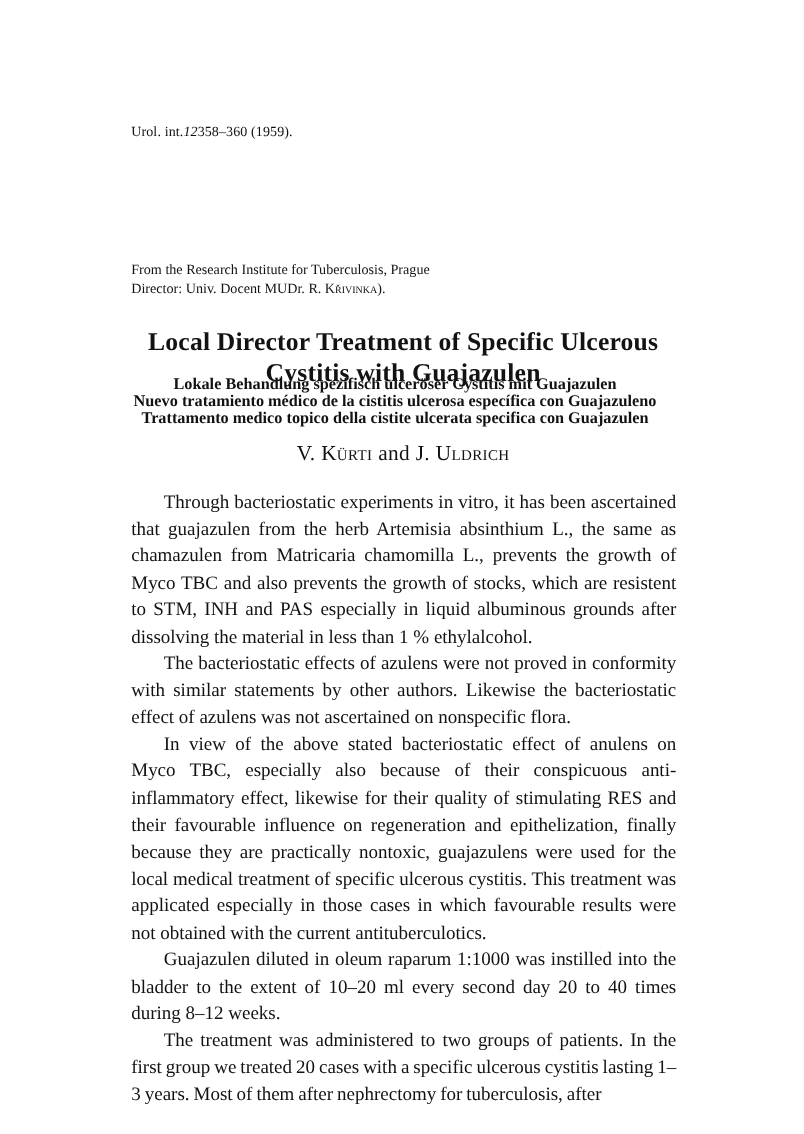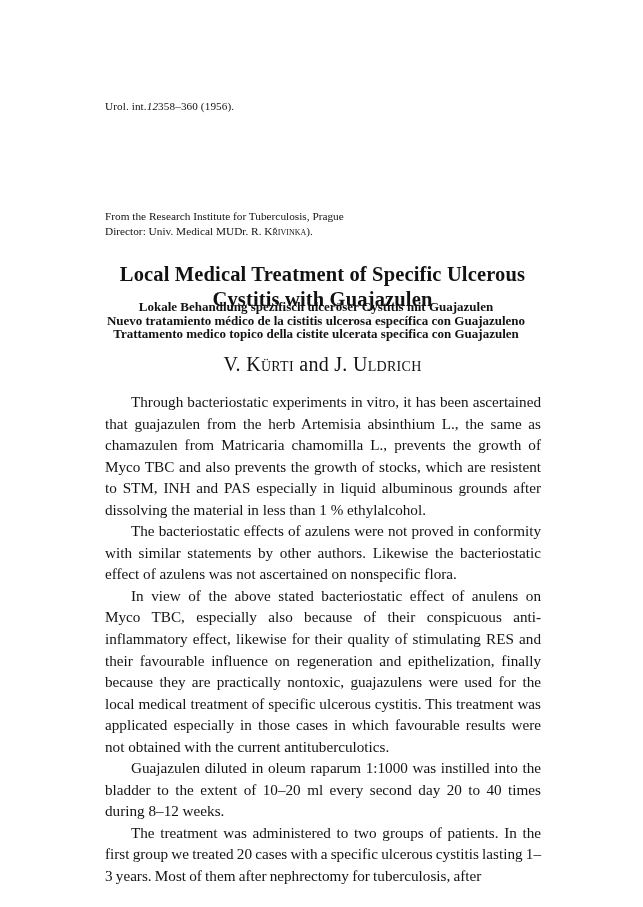--- a/index.html
+++ b/index.html
@@ -77,21 +77,21 @@
   .subtitles .sub-line.wide {
     letter-spacing: 0.35px;
   }
   
   .authors {
     position: absolute;
     left: 105px;
     top: 353px;
     width: 435px;
     text-align: center;
-    font-size: 20px;
+    font-size: 17px;
     letter-spacing: 0.3px;
   }
   
   .body-text {
     position: absolute;
     left: 105px;
     top: 391px;
     width: 436px;
     font-size: 15.2px;
     line-height: 21.55px;
@@ -106,29 +106,29 @@
   }
   .body-text p.tight {
     word-spacing: -0.6px;
   }
 </style>
 </head>
 <body>
 
 <div class="page">
 
-  <div class="citation"><span>Urol. int.</span><span class="vol">12</span><span>358–360 (1956).</span></div>
+  <div class="citation"><span>Urol. int.</span><span class="vol">12</span><span>358–360 (1959).</span></div>
 
   <div class="affiliation">
     <div>From the Research Institute for Tuberculosis, Prague</div>
-    <div><span>Director: Univ. Medical MUDr. R. </span><span class="smallcaps">Křivinka</span><span>).</span></div>
+    <div><span>Director: Univ. Docent MUDr. R. </span><span class="smallcaps">Křivinka</span><span>).</span></div>
   </div>
 
   <h1 class="title">
-    <span>Local Medical Treatment of Specific Ulcerous</span><br>
+    <span>Local Director Treatment of Specific Ulcerous</span><br>
     <span>Cystitis with Guajazulen</span>
   </h1>
 
   <div class="subtitles">
     <div class="sub-line">Lokale Behandlung spezifisch ulceröser Cystitis mit Guajazulen</div>
     <div class="sub-line">Nuevo tratamiento médico de la cistitis ulcerosa específica con Guajazuleno</div>
     <div class="sub-line">Trattamento medico topico della cistite ulcerata specifica con Guajazulen</div>
   </div>
 
   <div class="authors"><span>V. </span><span class="smallcaps">Kürti</span><span> and J. </span><span class="smallcaps">Uldrich</span></div>

